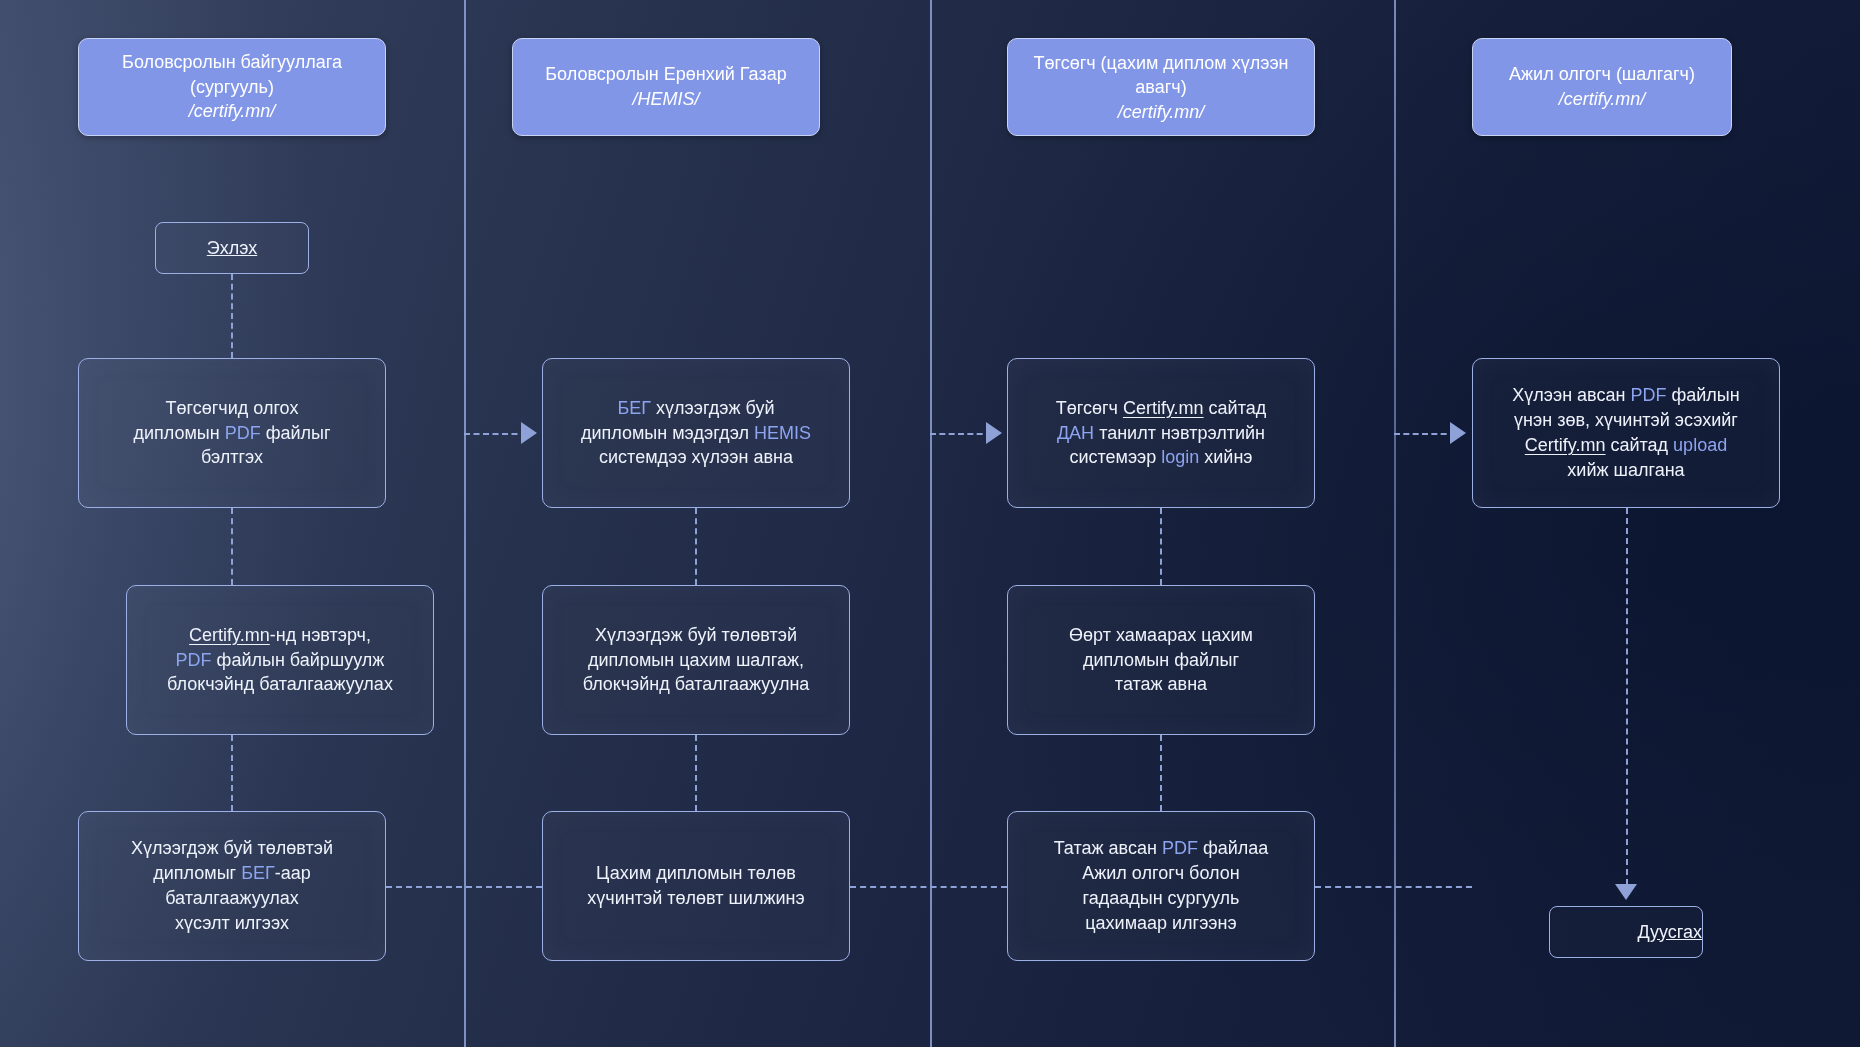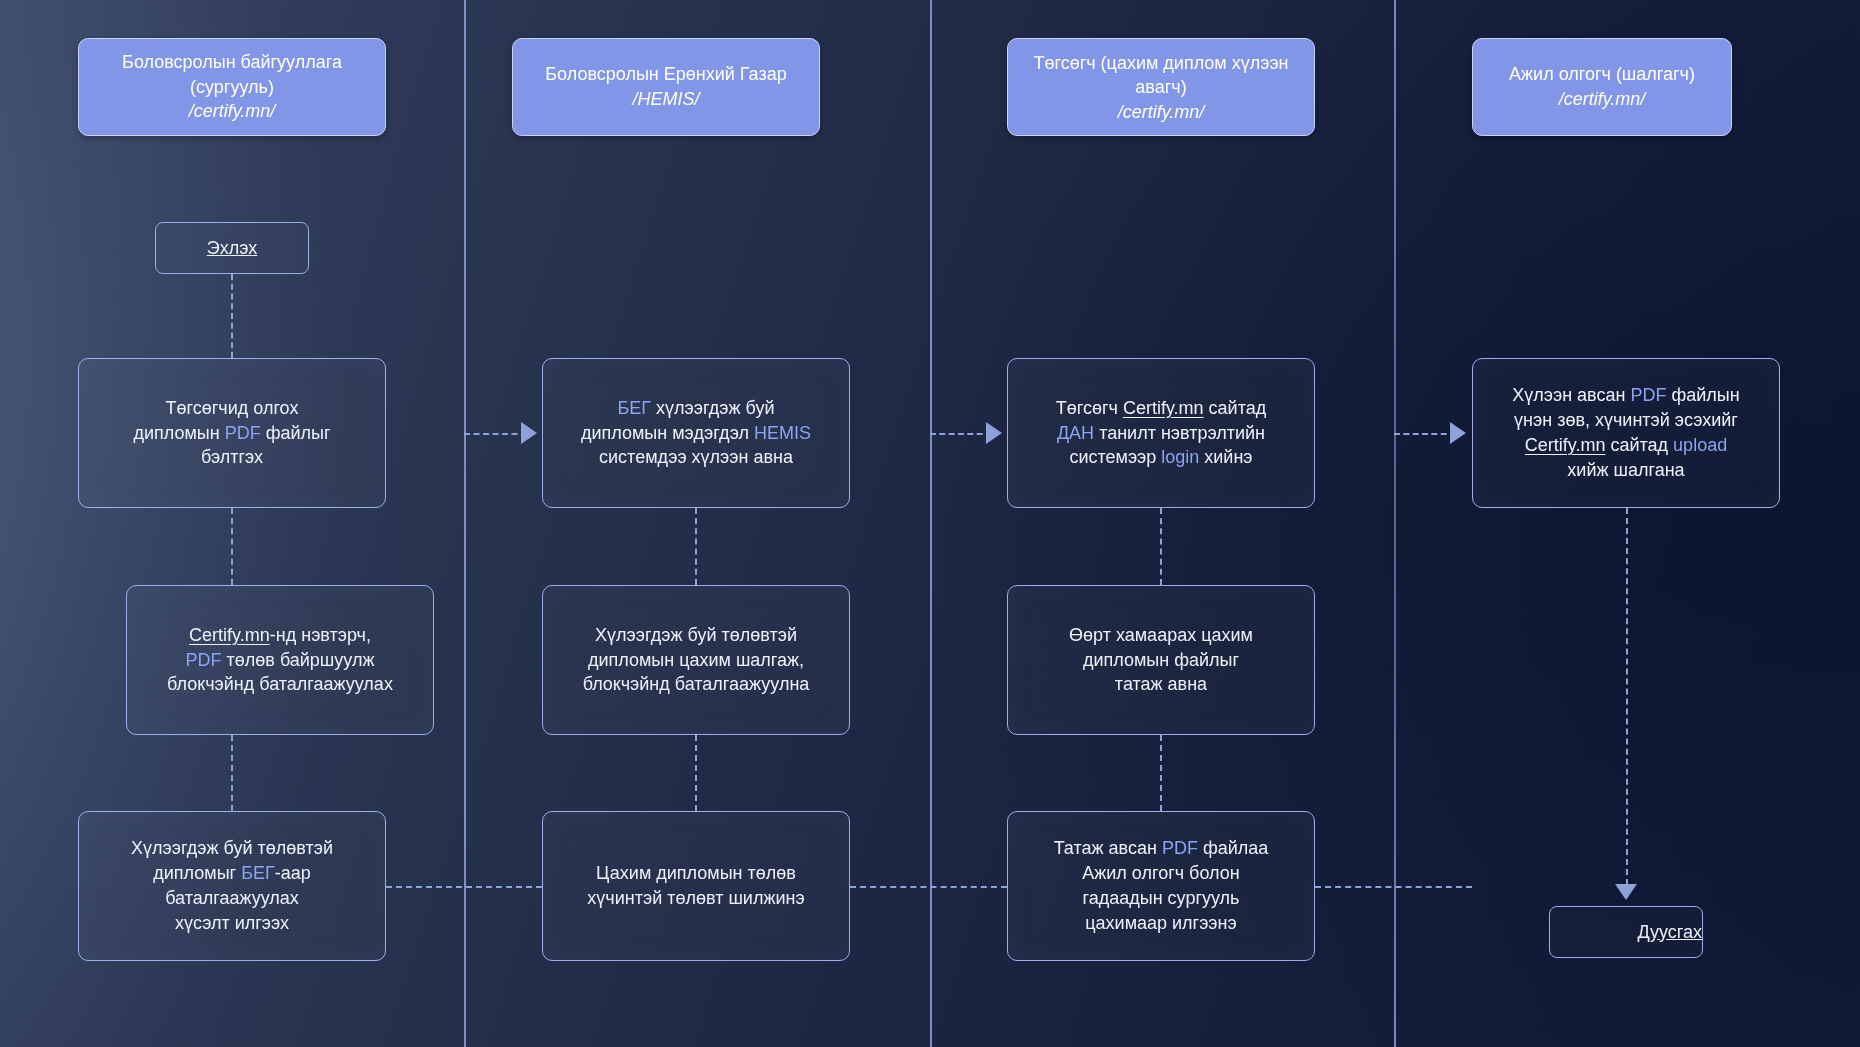--- a/index.html
+++ b/index.html
@@ -141,21 +141,21 @@
 
   <div class="node terminator" style="left:155px; top:222px; width:154px; height:52px;">
     <span>Эхлэх</span>
   </div>
 
   <div class="node step" style="left:78px; top:358px; width:308px; height:150px;">
     <div><span>Төгсөгчид олгох</span><br><span>дипломын </span><span class="hl">PDF</span><span> файлыг</span><br><span>бэлтгэх</span></div>
   </div>
 
   <div class="node step" style="left:94px; top:585px; width:308px; height:150px;margin-left:32px;">
-    <div><span class="ul">Certify.mn</span><span>-нд нэвтэрч,</span><br><span class="hl">PDF</span><span> төлөв байршуулж</span><br><span>блокчэйнд баталгаажуулах</span></div>
+    <div><span class="ul">Certify.mn</span><span>-нд нэвтэрч,</span><br><span class="hl">PDF</span><span> файлын байршуулж</span><br><span>блокчэйнд баталгаажуулах</span></div>
   </div>
 
   <div class="node step" style="left:78px; top:811px; width:308px; height:150px;">
     <div><span>Хүлээгдэж буй төлөвтэй</span><br><span>дипломыг </span><span class="hl">БЕГ</span><span>-аар</span><br><span>баталгаажуулах</span><br><span>хүсэлт илгээх</span></div>
   </div>
 
   <div class="node step" style="left:542px; top:358px; width:308px; height:150px;">
     <div><span class="hl">БЕГ</span><span> хүлээгдэж буй</span><br><span>дипломын мэдэгдэл </span><span class="hl">HEMIS</span><br><span>системдээ хүлээн авна</span></div>
   </div>
 

